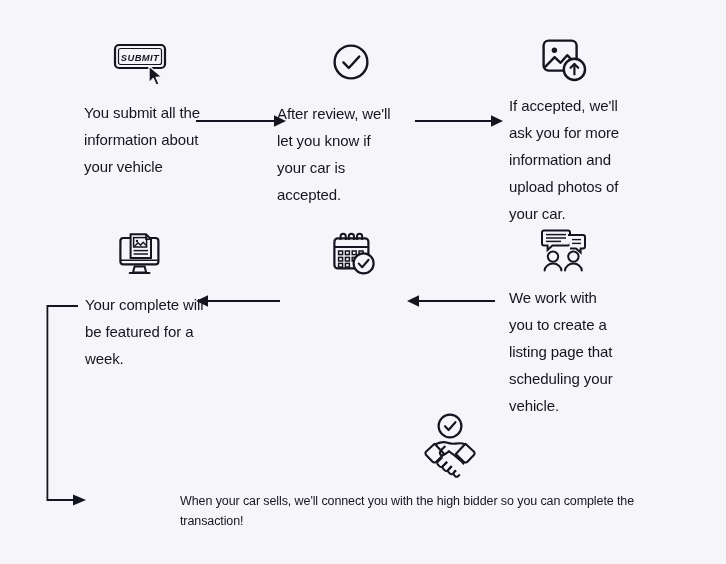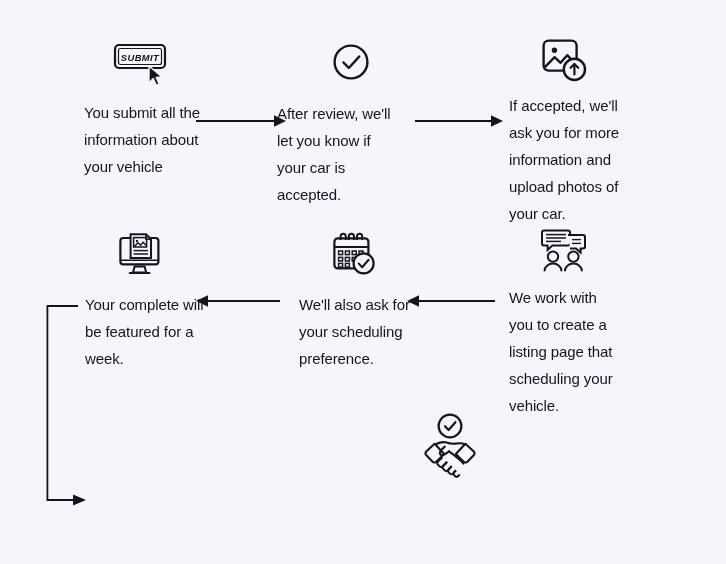--- a/index.html
+++ b/index.html
@@ -130,21 +130,20 @@
       <rect x="27" y="19" width="4" height="3.6" fill="none" stroke="#15151f" stroke-width="1.5"></rect>
       <rect x="6.6" y="25.4" width="4" height="3.6" fill="none" stroke="#15151f" stroke-width="1.5"></rect>
       <rect x="13.4" y="25.4" width="4" height="3.6" fill="none" stroke="#15151f" stroke-width="1.5"></rect>
       <rect x="20.2" y="25.4" width="4" height="3.6" fill="none" stroke="#15151f" stroke-width="1.5"></rect>
       <rect x="6.6" y="31.4" width="4" height="3.6" fill="none" stroke="#15151f" stroke-width="1.5"></rect>
       <rect x="13.4" y="31.4" width="4" height="3.6" fill="none" stroke="#15151f" stroke-width="1.5"></rect>
       <circle cx="31.6" cy="31.4" r="10" fill="#f5f5fa" stroke="#15151f" stroke-width="2.2"></circle>
       <path d="M26.8 31.6 L30.2 35.2 L36.6 27.8" fill="none" stroke="#15151f" stroke-width="2.1" stroke-linecap="round" stroke-linejoin="round"></path>
     </svg>
   </div>
-  <div class="step-text" style="left:299px; top:291px; width:120px;">We'll also ask for your scheduling preference.</div>
 
   <div class="connector" style="left:192px; top:291px;">
     <svg width="96" height="20" viewBox="0 0 96 20">
       <line x1="14" y1="10" x2="88" y2="10" stroke="#15151f" stroke-width="1.8"></line>
       <path d="M16 4.2 L4 10 L16 15.8 Z" fill="#15151f"></path>
     </svg>
   </div>
 
   <div class="node" style="left:118px; top:232px;">
     <svg width="46" height="44" viewBox="0 0 46 44">
@@ -180,14 +179,15 @@
       <path d="M26.8 33.6 C24.8 35.2 22.6 37.4 22 39.2 C21.4 41 22.8 42.6 24.6 42.2 C26.4 41.8 29.4 39.6 31 38.4" fill="none" stroke="#15151f" stroke-width="2.1" stroke-linecap="round" stroke-linejoin="round"></path>
       <path d="M31 38.4 C34.2 40.6 38.6 44 41.6 46.6" fill="none" stroke="#15151f" stroke-width="2.1" stroke-linecap="round"></path>
       <path d="M24.4 44.4 L20 48.6 a2.2 2.2 0 0 0 0 3.2 l1.6 1.6 a2.2 2.2 0 0 0 3.2 0 L29.2 49" fill="none" stroke="#15151f" stroke-width="2" stroke-linejoin="round"></path>
       <path d="M29 48.8 L25.2 52.6 a2.2 2.2 0 0 0 0 3.2 l1.6 1.6 a2.2 2.2 0 0 0 3.2 0 L33.8 53.4" fill="none" stroke="#15151f" stroke-width="2" stroke-linejoin="round"></path>
       <path d="M33.6 53 L30.6 56.2 a2.1 2.1 0 0 0 0 3 l1.4 1.4 a2.1 2.1 0 0 0 3 0 L38 57.6" fill="none" stroke="#15151f" stroke-width="2" stroke-linejoin="round"></path>
       <path d="M37.8 57.2 L36 59.2 a1.9 1.9 0 0 0 0 2.8 l1.2 1.2 a1.9 1.9 0 0 0 2.8 0 L41.8 61.6" fill="none" stroke="#15151f" stroke-width="2" stroke-linejoin="round"></path>
       <path d="M41.4 46.4 C43 48 44.6 49.6 45.4 50.6" fill="none" stroke="#15151f" stroke-width="2" stroke-linecap="round"></path>
     </svg>
   </div>
 
+  <div class="wide-text" style="left:180px; top:491px; width:496px;">When your car sells, we'll connect you with the high bidder so you can complete the transaction!</div>
 
 </div>
 
 </body></html>

